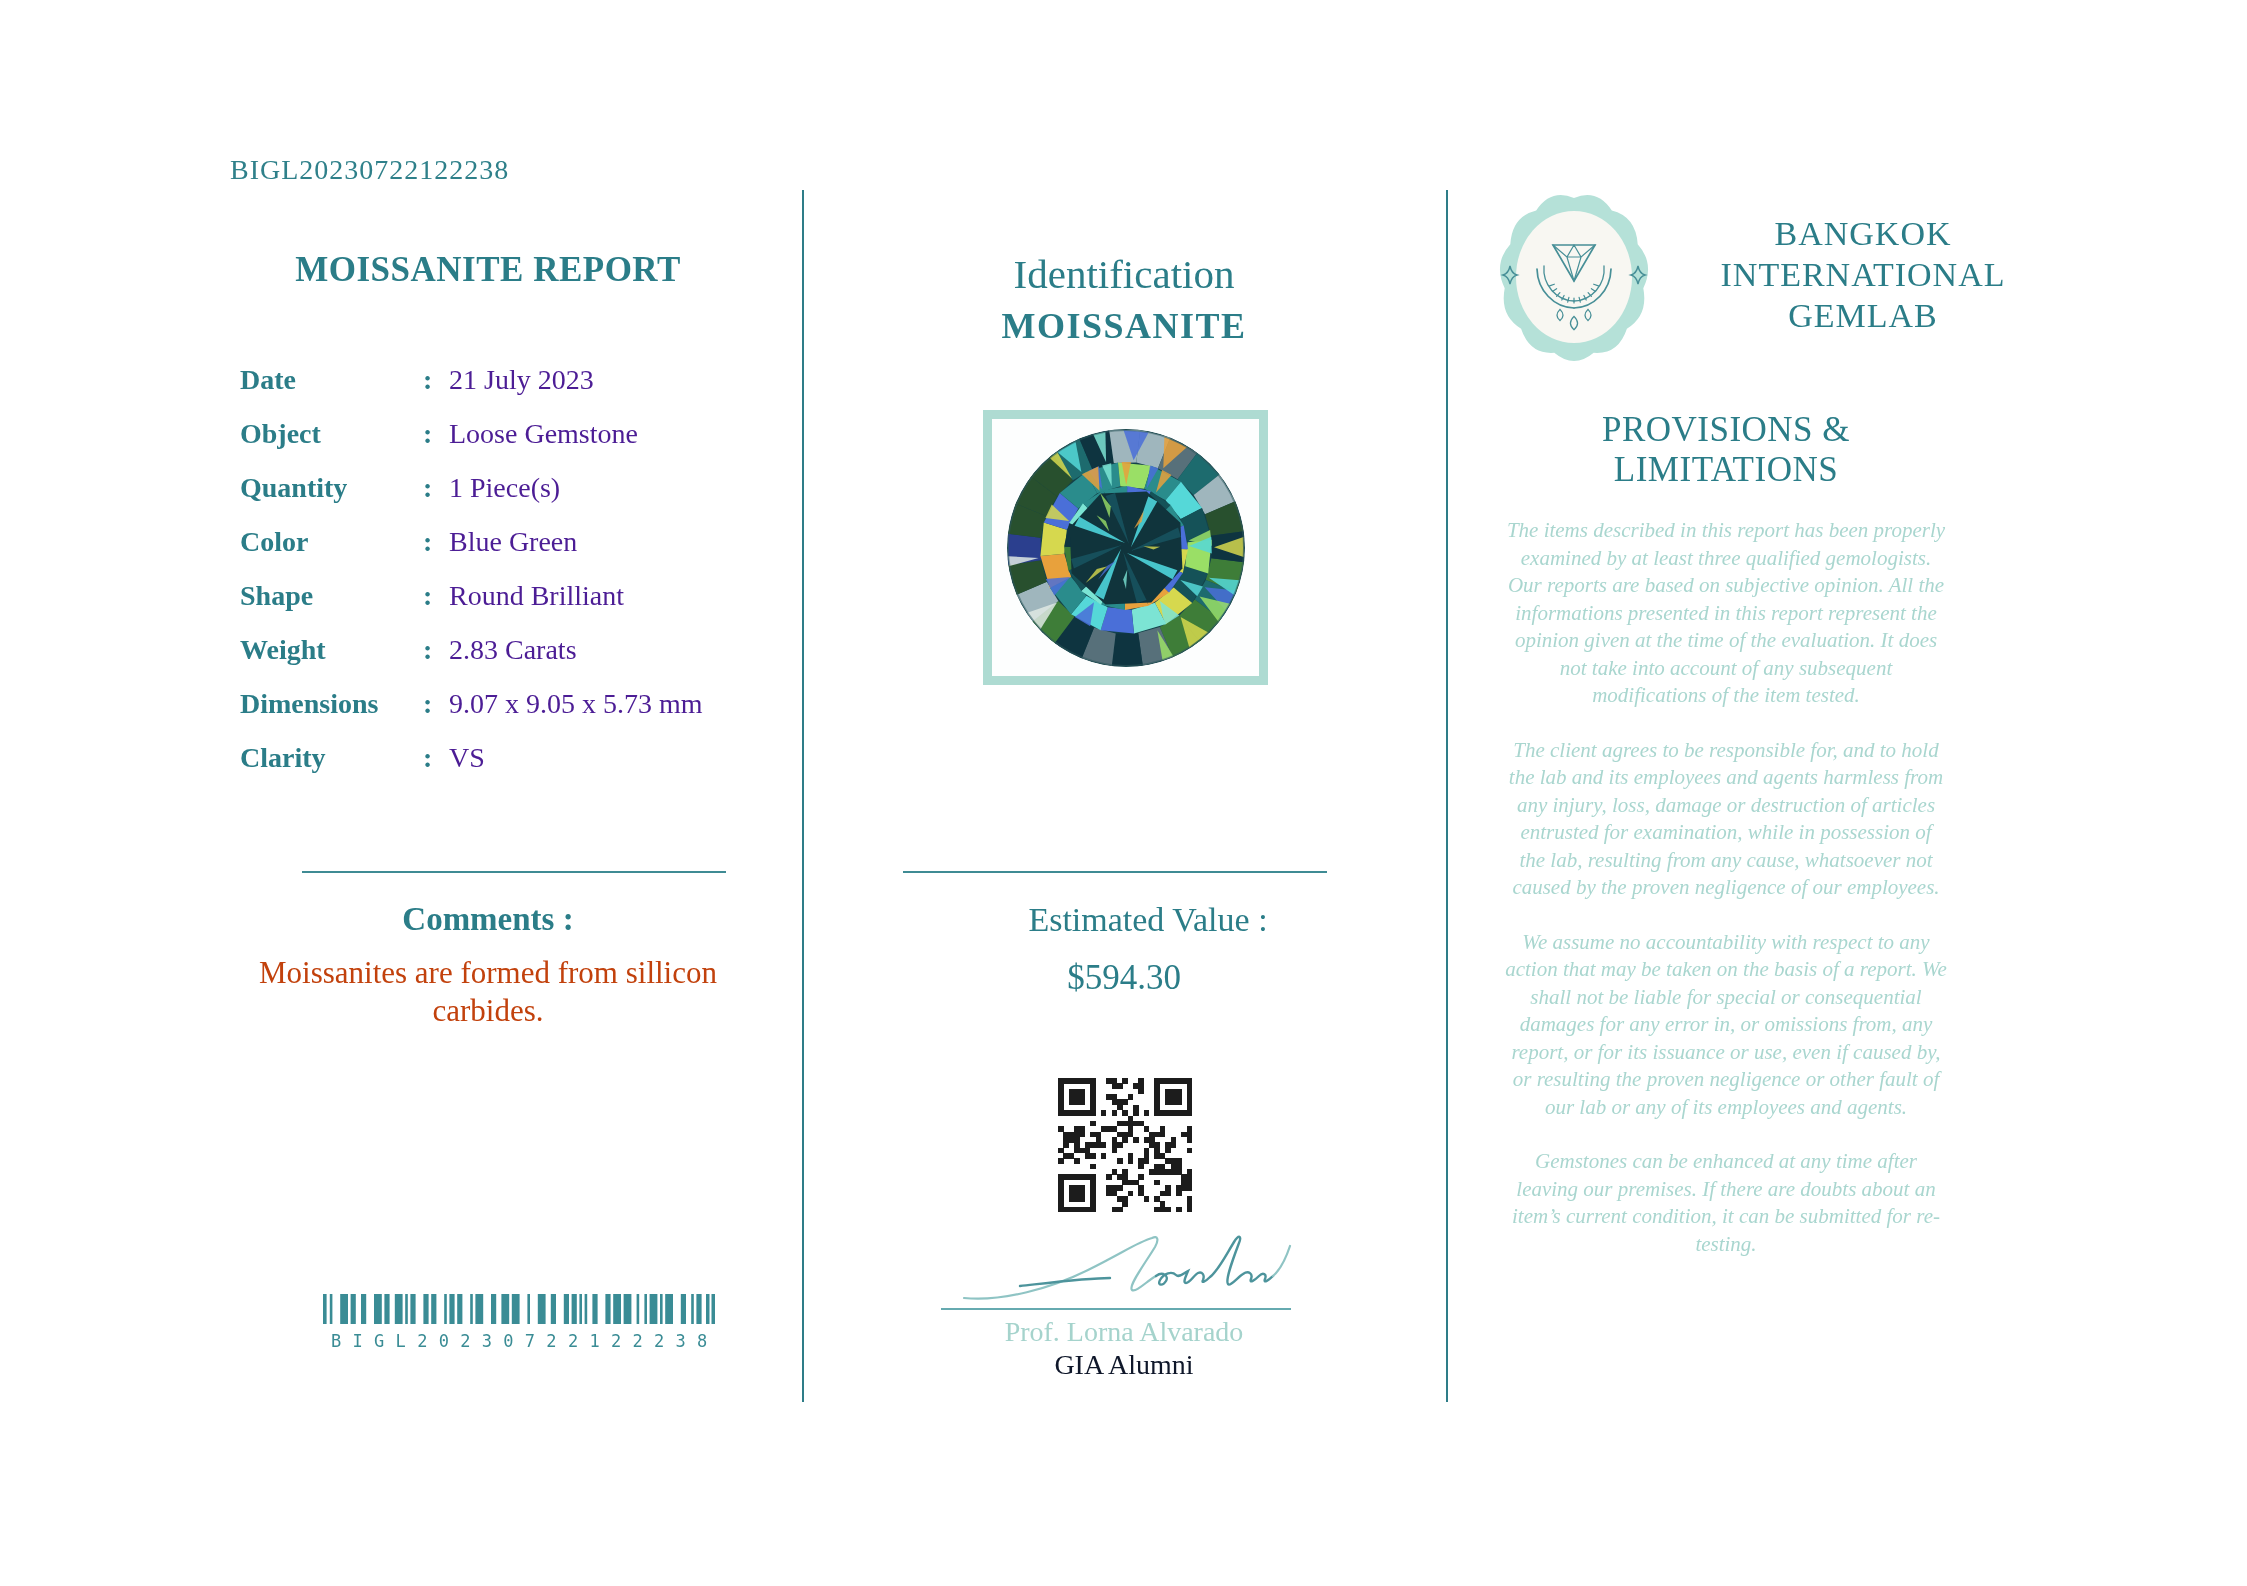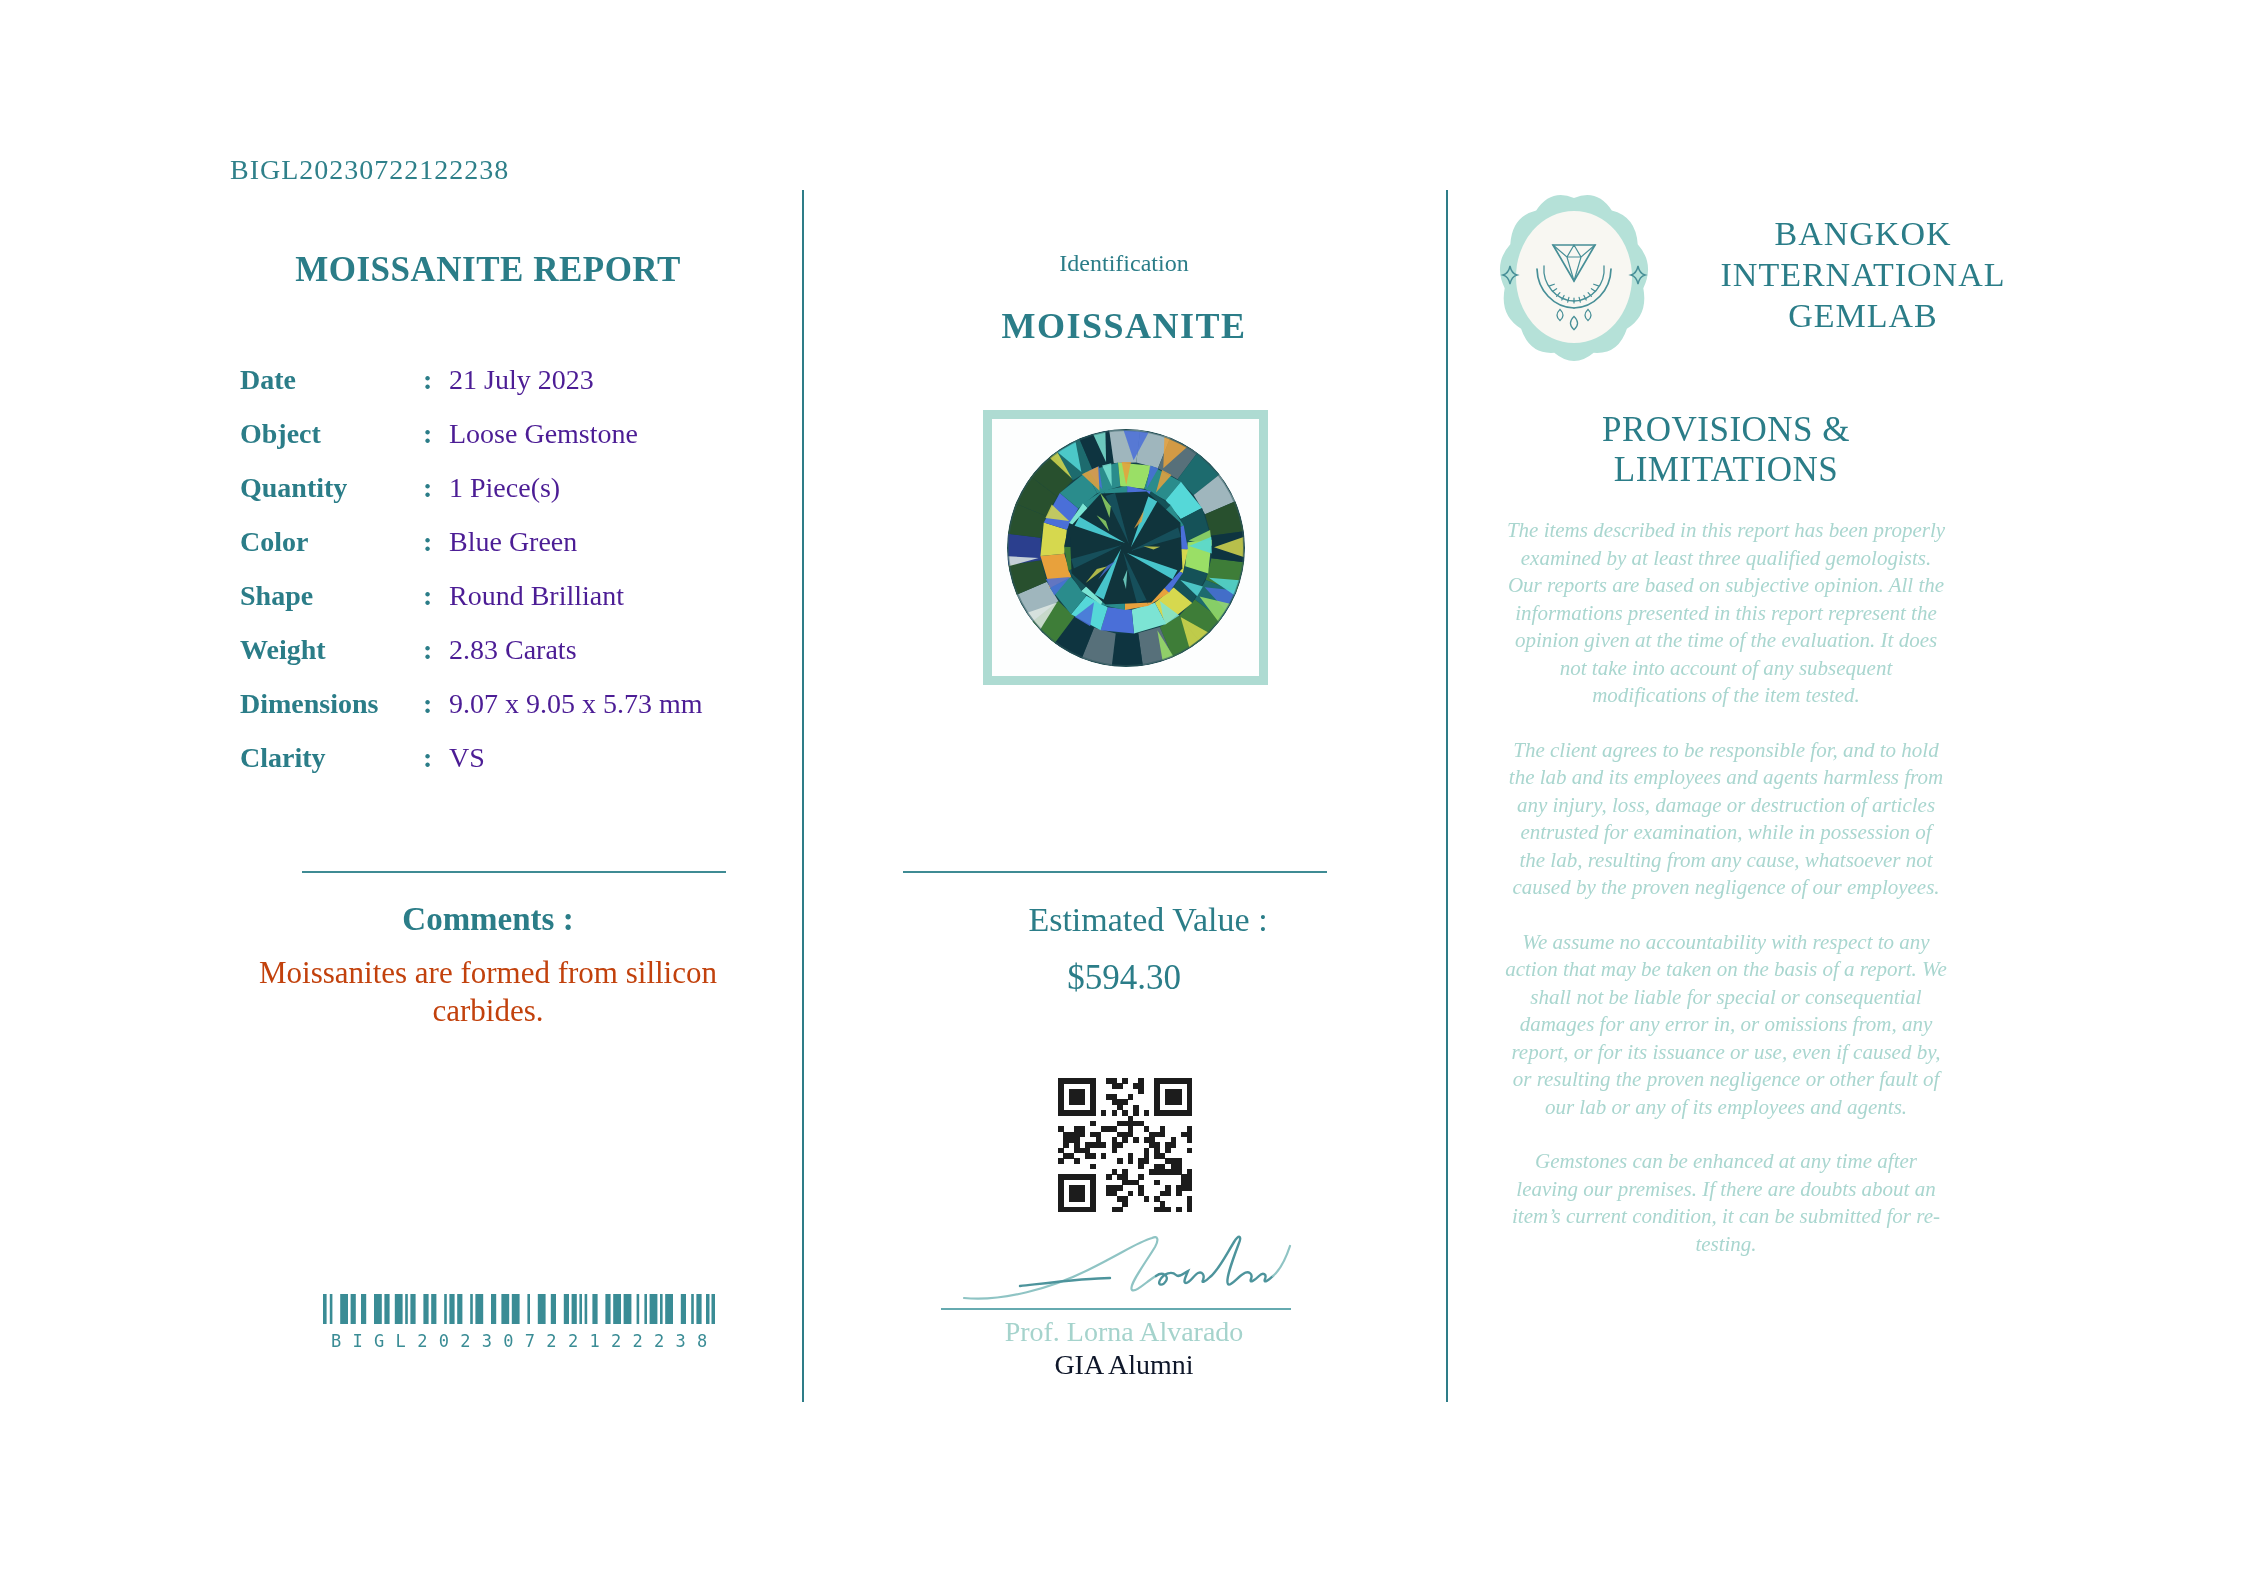--- a/index.html
+++ b/index.html
@@ -27,21 +27,21 @@
   #comments-rule{left:134px;top:871px;width:424px;}
   #comments-label{left:0;top:901px;width:100%;font-size:33px;font-weight:bold;}
   #comments-text{left:40px;top:954px;width:560px;font-size:31px;line-height:38px;color:#c2410c;}
   #barcode-block{left:155px;top:1294px;width:392px;}
   #barcode-text{font-family:"DejaVu Sans Mono","Liberation Mono",monospace;
                 font-size:17px;letter-spacing:11.3px;color:#3a8c95;margin-top:3px;
                 padding-left:8px;white-space:nowrap;}
 
   
   .col-mid{left:802px;top:0;width:644px;height:1586px;}
-  #identification-label{left:0;top:250px;width:100%;font-size:24px;}
+  #identification-label{left:0;top:250px;width:100%;font-size:41px;}
   #identification-value{left:0;top:305px;width:100%;font-size:36px;font-weight:bold;letter-spacing:1.5px;}
   #gem-frame{left:181px;top:410px;width:285px;height:275px;border:9px solid #aedbd2;
              box-sizing:border-box;display:flex;align-items:center;justify-content:center;background:#fdfefe;}
   #est-rule{left:101px;top:871px;width:424px;}
   #est-label{left:0;top:901px;width:100%;font-size:34px;padding-left:24px;}
   #est-value{left:0;top:958px;width:100%;font-size:35px;font-weight:normal;}
   #qr{left:256px;top:1078px;}
   #signature-svg{left:158px;top:1230px;}
   #sig-rule{left:139px;top:1308px;width:350px;height:2px;background:#66aab0;}
   #signatory-name{left:0;top:1316px;width:100%;font-size:28px;color:#a5d3cc;}

